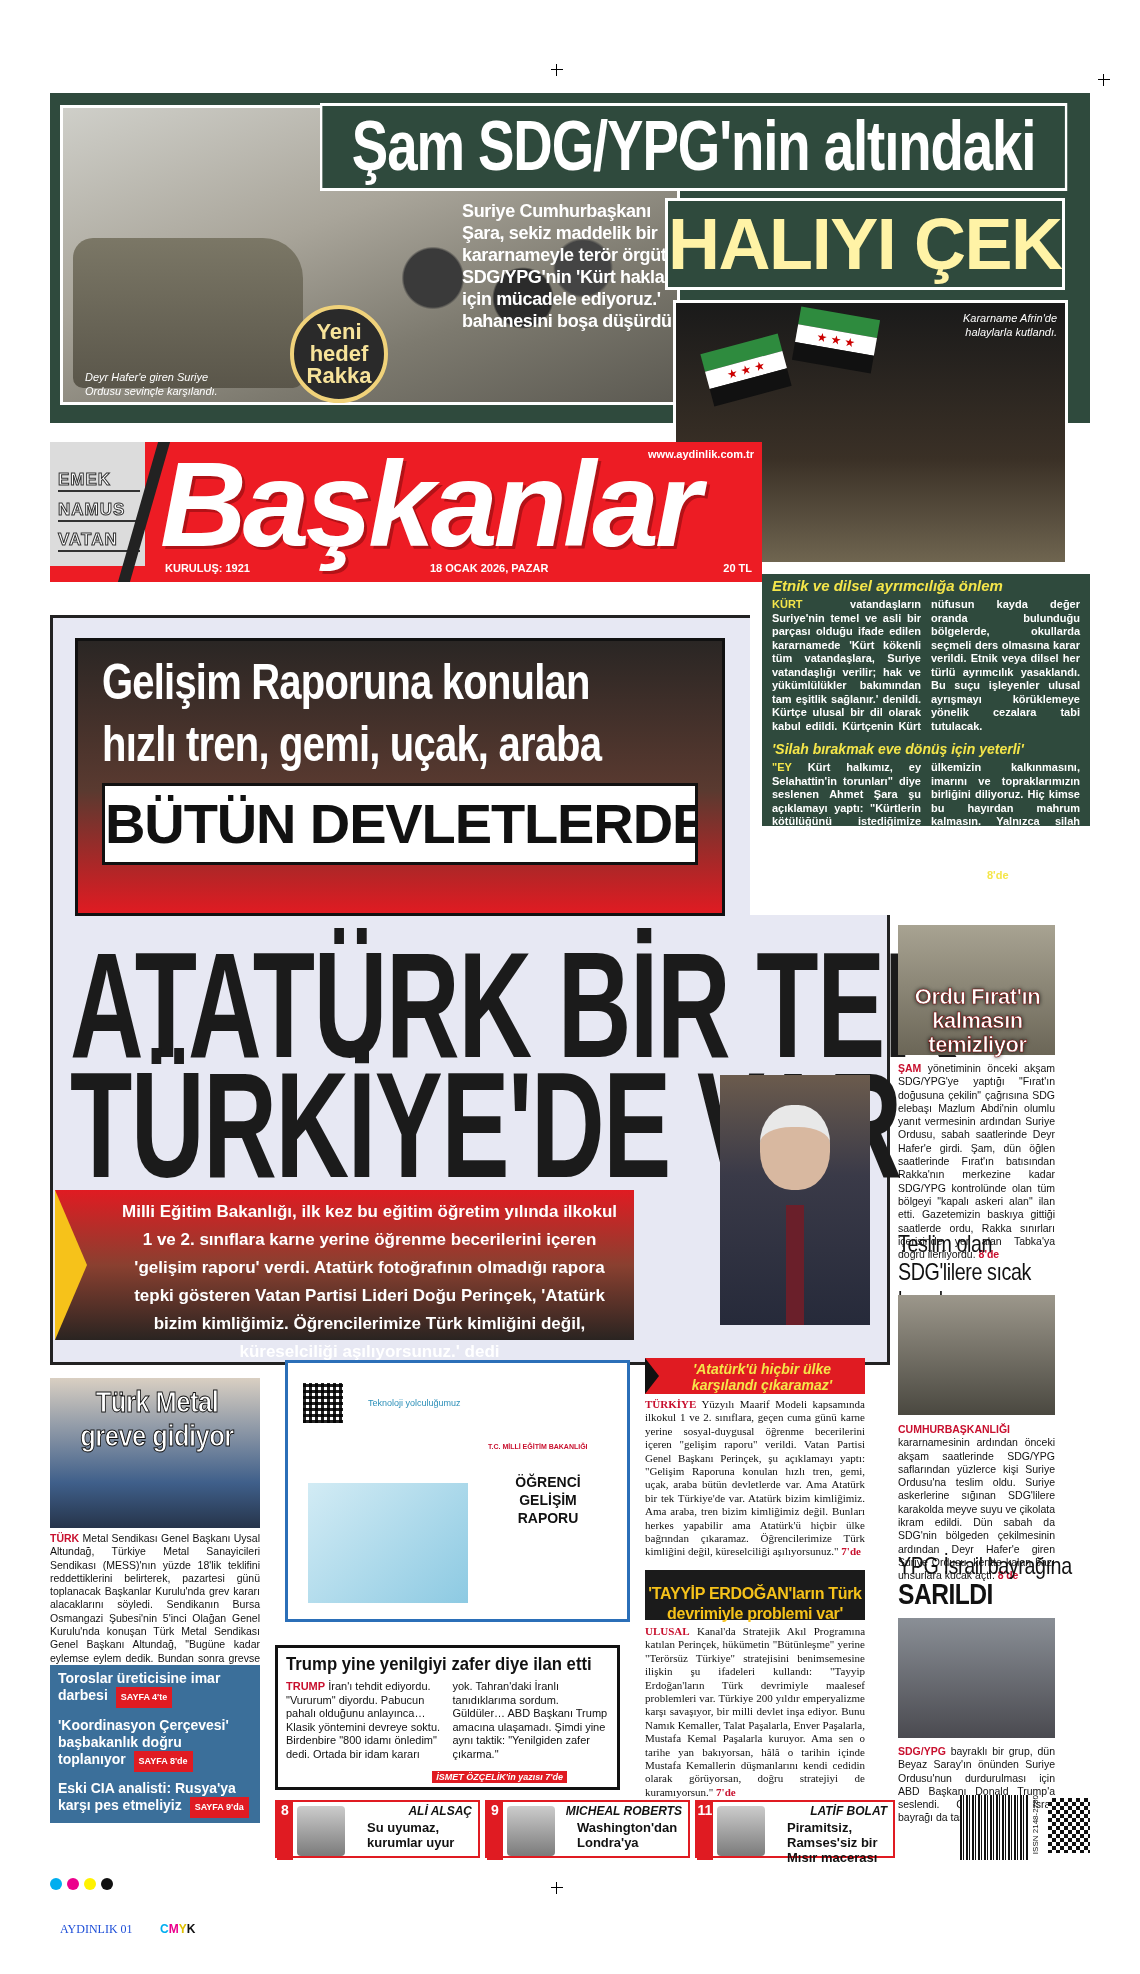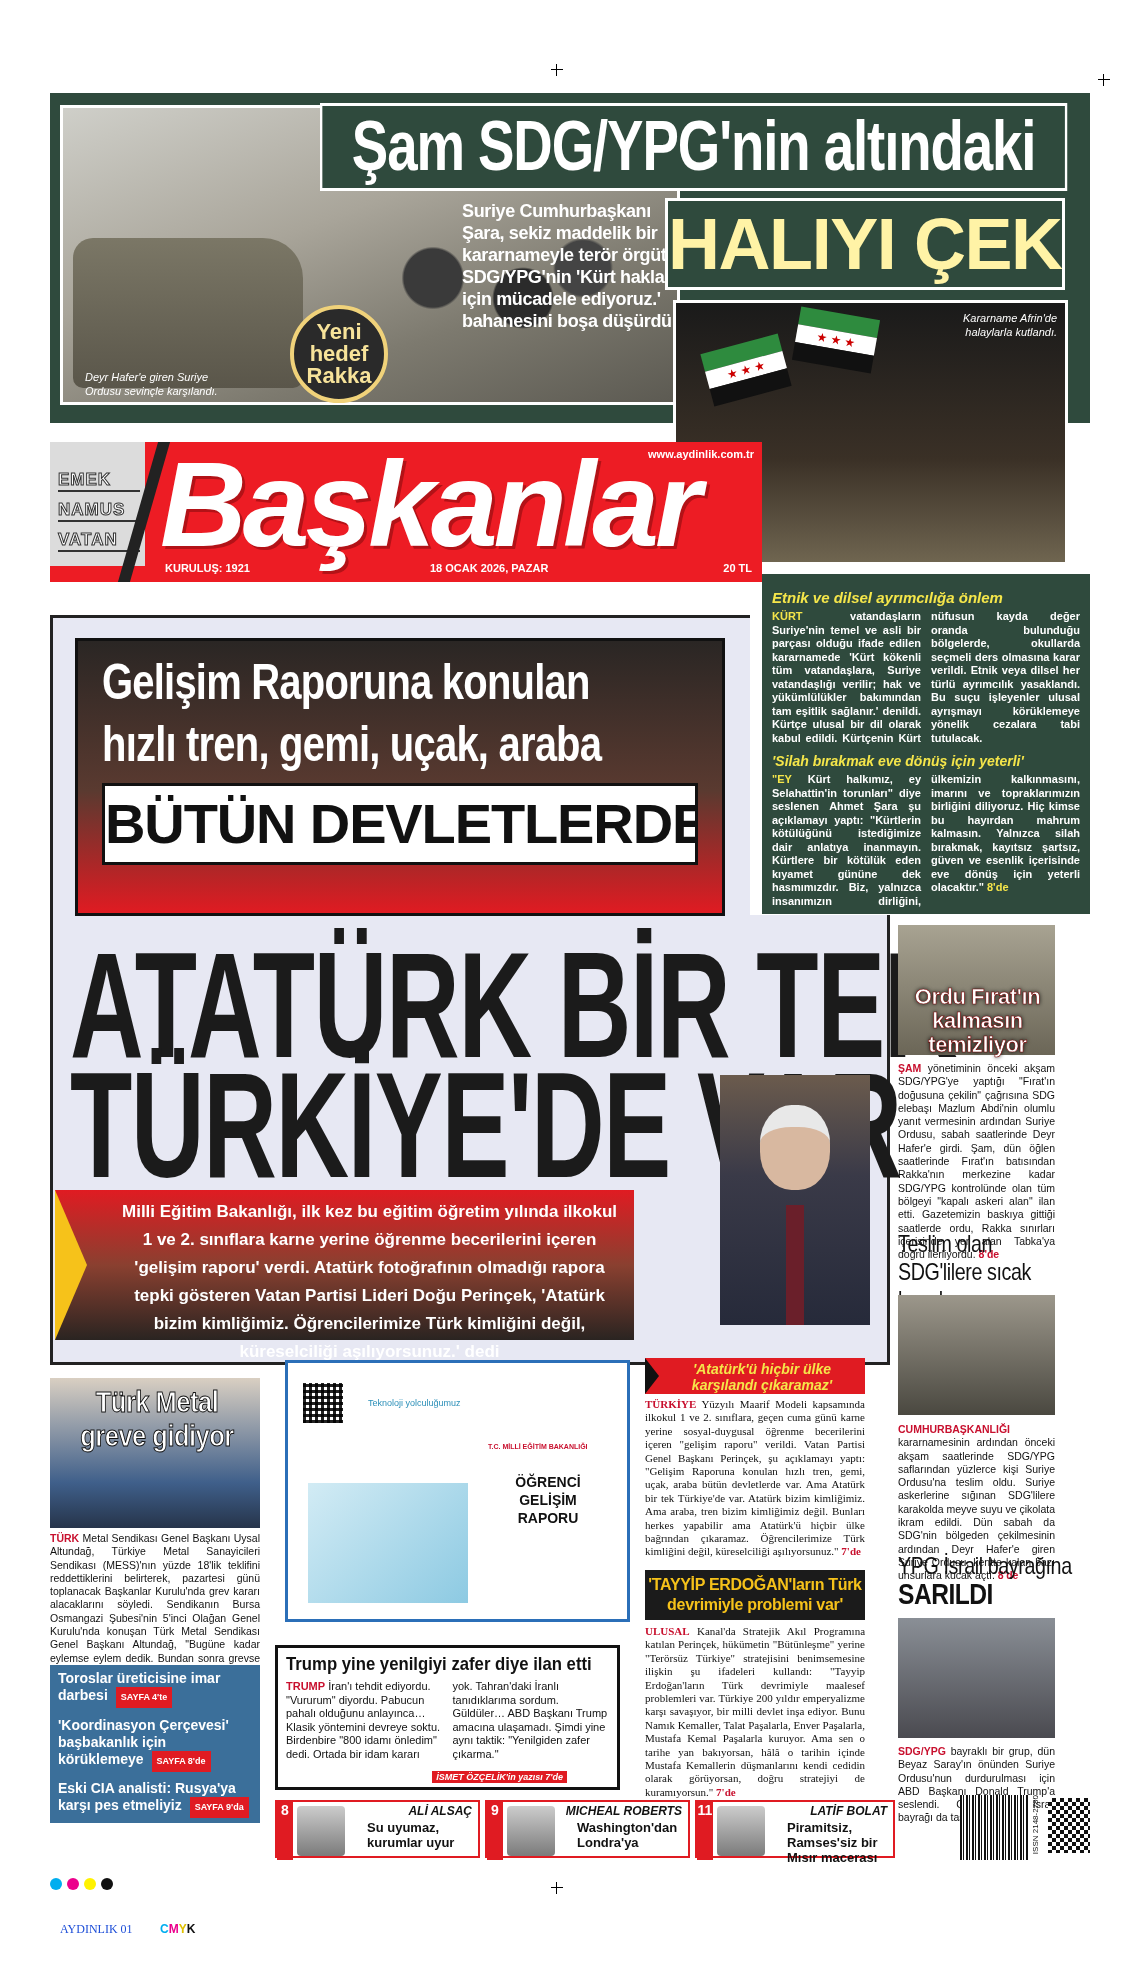--- a/index.html
+++ b/index.html
@@ -29,21 +29,21 @@
   
   .masthead { position: absolute; left: 50px; top: 442px; width: 712px; height: 140px; background: #ed1c24; }
   .mast-left { position: absolute; left: 0; top: 0; width: 95px; height: 124px; background: #dcdcdc; }
   .motto { position: absolute; left: 8px; width: 82px; font-weight: 900; font-size: 17px; color: #fff; -webkit-text-stroke: 1px #333; border-bottom: 2px solid #333; letter-spacing: 1px; }
   .mast-slash { position: absolute; left: 88px; top: 0; width: 12px; height: 140px; background: #222; transform: skewX(-16deg); }
   .logo { position: absolute; left: 110px; top: -8px; color: #fff; font-weight: 900; font-size: 120px; line-height: 140px; letter-spacing: -4px; font-style: italic; text-shadow: 3px 3px 0 #b31217; }
   .mast-meta { position: absolute; bottom: 8px; color: #fff; font-weight: 900; font-size: 11px; }
   .mast-url { position: absolute; right: 8px; top: 6px; color: #fff; font-weight: 900; font-size: 11px; }
 
   
-  .etnik-box { position: absolute; left: 762px; top: 574px; width: 328px; height: 340px; background: #2f4a3d; padding: 15px 10px; color: #fff; }
+  .etnik-box { position: absolute; left: 762px; top: 574px; width: 328px; height: 252px; background: #2f4a3d; padding: 3px 10px; color: #fff; }
   .etnik-title { color: #f5e64a; font-weight: 900; font-style: italic; font-size: 15px; }
   .two-col { column-count: 2; column-gap: 10px; font-weight: 700; font-size: 11px; line-height: 13.5px; text-align: justify; margin-top: 4px; }
   .kw { color: #f5e64a; font-weight: 900; }
 
   
   .main-frame { position: absolute; left: 50px; top: 615px; width: 700px; height: 750px; background: #e7e8f3; border: 3px solid #222; border-right: none; }
   .main-frame-right { position: absolute; left: 50px; top: 915px; width: 840px; height: 450px; background: #e7e8f3; border: 3px solid #222; border-top: none; }
   .gelisim-box { position: absolute; left: 75px; top: 638px; width: 650px; height: 278px; background: linear-gradient(180deg,#2a2624 0%,#5a3a30 55%,#e01b22 100%); border: 3px solid #111; padding: 10px 24px; color: #fff; }
   .gelisim-line { font-weight: 700; font-size: 50px; line-height: 62px; white-space: nowrap; transform: scaleX(0.8); transform-origin: left; }
   .butun-box { margin-top: 8px; background: #fff; border: 3px solid #111; color: #111; font-weight: 900; font-size: 56px; line-height: 76px; text-align: center; white-space: nowrap; overflow: hidden; }
@@ -65,21 +65,21 @@
   .red-kw { color: #c8102e; font-weight: 900; }
 
   
   .metal-photo { position: absolute; left: 50px; top: 1378px; width: 210px; height: 150px; background: linear-gradient(180deg,#d9cfc2 0%,#3f5f8a 70%,#26344a 100%); }
   .metal-title { position: absolute; left: 62px; top: 1385px; width: 190px; color: #fff; font-weight: 900; font-size: 30px; line-height: 34px; text-align: center; -webkit-text-stroke: 1px #111; transform: scaleX(0.85); }
   .report-box { position: absolute; left: 285px; top: 1360px; width: 345px; height: 262px; background: #fff; border: 3px solid #2b6fb8; }
   .qr { position: absolute; width: 40px; height: 40px; background: repeating-linear-gradient(90deg,#222 0 3px,#fff 3px 6px),repeating-linear-gradient(0deg,#222 0 3px,#fff 3px 6px); background-blend-mode: multiply; }
   .ataturk-tag { position: absolute; left: 645px; top: 1358px; width: 220px; height: 36px; background: #e01b22; color: #f5e64a; font-weight: 900; font-style: italic; font-size: 14px; line-height: 16px; text-align: center; padding: 3px 4px 0 18px; }
   .ataturk-tag::before { content: ""; position: absolute; left: 0; top: 0; border-top: 18px solid transparent; border-bottom: 18px solid transparent; border-left: 14px solid #111; }
   .serif-text { position: absolute; font-family: "Liberation Serif", serif; font-size: 11px; line-height: 13.4px; text-align: justify; color: #111; }
-  .tayyip-tag { position: absolute; left: 645px; top: 1570px; width: 220px; height: 50px; background: #1b1b1b; color: #f6c21a; font-weight: 900; font-size: 16px; line-height: 20px; text-align: center; padding-top: 5px; transform: scaleX(1); }
+  .tayyip-tag { position: absolute; left: 645px; top: 1570px; width: 220px; height: 50px; background: #1b1b1b; color: #f6c21a; font-weight: 900; font-size: 16px; line-height: 20px; text-align: center; padding-top: 14px; transform: scaleX(1); }
   .trump-box { position: absolute; left: 275px; top: 1645px; width: 345px; height: 145px; border: 3px solid #111; background: #fff; padding: 4px 8px; }
   .trump-title { font-weight: 700; font-size: 19px; line-height: 24px; transform: scaleX(0.88); transform-origin: left; white-space: nowrap; }
   .left-promo { position: absolute; left: 50px; width: 210px; background: #3b6f9a; color: #fff; padding: 5px 8px; font-weight: 900; font-size: 14px; line-height: 17px; }
   .sayfa-pill { display: inline-block; background: #e01b22; color: #fff; font-size: 9px; padding: 2px 5px; margin-left: 4px; }
   .col-strip { position: absolute; top: 1800px; height: 58px; background: #fff; border: 2px solid #e01b22; }
   .col-num { position: absolute; left: 0; top: 0; width: 16px; height: 58px; background: #e01b22; color: #fff; font-weight: 900; font-size: 14px; text-align: center; }
   .col-portrait { position: absolute; left: 20px; top: 4px; width: 48px; height: 50px; background: linear-gradient(180deg,#ccc,#7b7b7b); border-radius: 4px; }
   .col-author { position: absolute; right: 6px; top: 2px; font-weight: 900; font-style: italic; font-size: 12px; color: #111; }
   .col-title { position: absolute; left: 90px; top: 18px; font-weight: 700; font-size: 13px; line-height: 15px; color: #111; }
   .barcode { position: absolute; left: 960px; top: 1795px; width: 68px; height: 65px; background: repeating-linear-gradient(90deg,#111 0 2px,#fff 2px 3px,#111 3px 4px,#fff 4px 6px); }
@@ -227,21 +227,21 @@
     <span>İran'ı tehdit ediyordu. "Vururum" diyordu. Pabucun pahalı olduğunu anlayınca… Klasik yöntemini devreye soktu. Birdenbire "800 idamı önledim" dedi. Ortada bir idam kararı yok. Tahran'daki İranlı tanıdıklarıma sordum. Güldüler… ABD Başkanı Trump amacına ulaşamadı. Şimdi yine aynı taktik: "Yenilgiden zafer çıkarma."</span>
   </div>
   <div style="position:absolute;right:50px;bottom:4px;background:#e01b22;color:#fff;font-size:9px;font-weight:900;font-style:italic;padding:1px 4px;">İSMET ÖZÇELİK'in yazısı 7'de</div>
 </div>
 
 <div class="left-promo" style="top:1665px;">
   <span>Toroslar üreticisine imar darbesi</span>
   <span class="sayfa-pill">SAYFA 4'te</span>
 </div>
 <div class="left-promo" style="top:1712px;">
-  <span>'Koordinasyon Çerçevesi' başbakanlık için körüklemeye</span>
+  <span>'Koordinasyon Çerçevesi' başbakanlık doğru toplanıyor</span>
   <span class="sayfa-pill">SAYFA 8'de</span>
 </div>
 <div class="left-promo" style="top:1775px;">
   <span>Eski CIA analisti: Rusya'ya karşı pes etmeliyiz</span>
   <span class="sayfa-pill">SAYFA 9'da</span>
 </div>
 
 <div class="col-strip" style="left:275px;width:205px;">
   <div class="col-num">8</div>
   <div class="col-portrait"></div>

